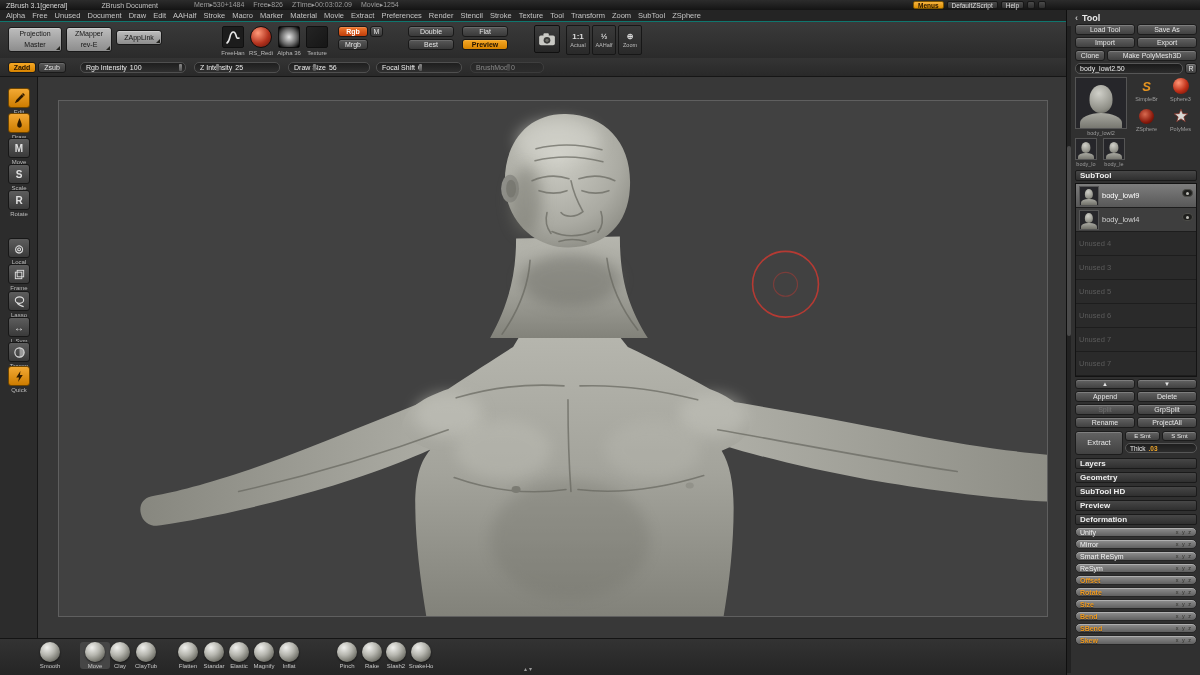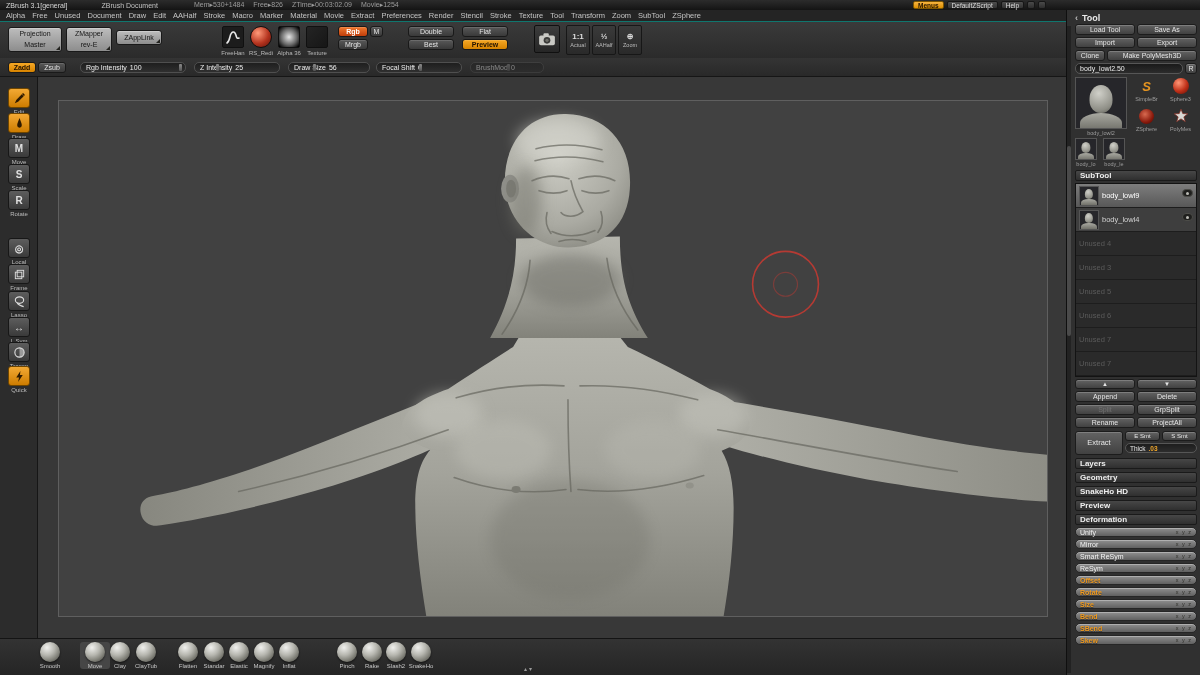--- a/index.html
+++ b/index.html
@@ -649,21 +649,21 @@
         </div>
       </div>
 
       <div class="section-bar">
         <span>Layers</span>
       </div>
       <div class="section-bar">
         <span>Geometry</span>
       </div>
       <div class="section-bar">
-        <span>SnakeHo HD</span>
+        <span>SubTool HD</span>
       </div>
       <div class="section-bar">
         <span>Preview</span>
       </div>
       <div class="section-bar">
         <span>Deformation</span>
       </div>
 
       <div class="def-slider">
         <span class="def-label">Unify</span>

